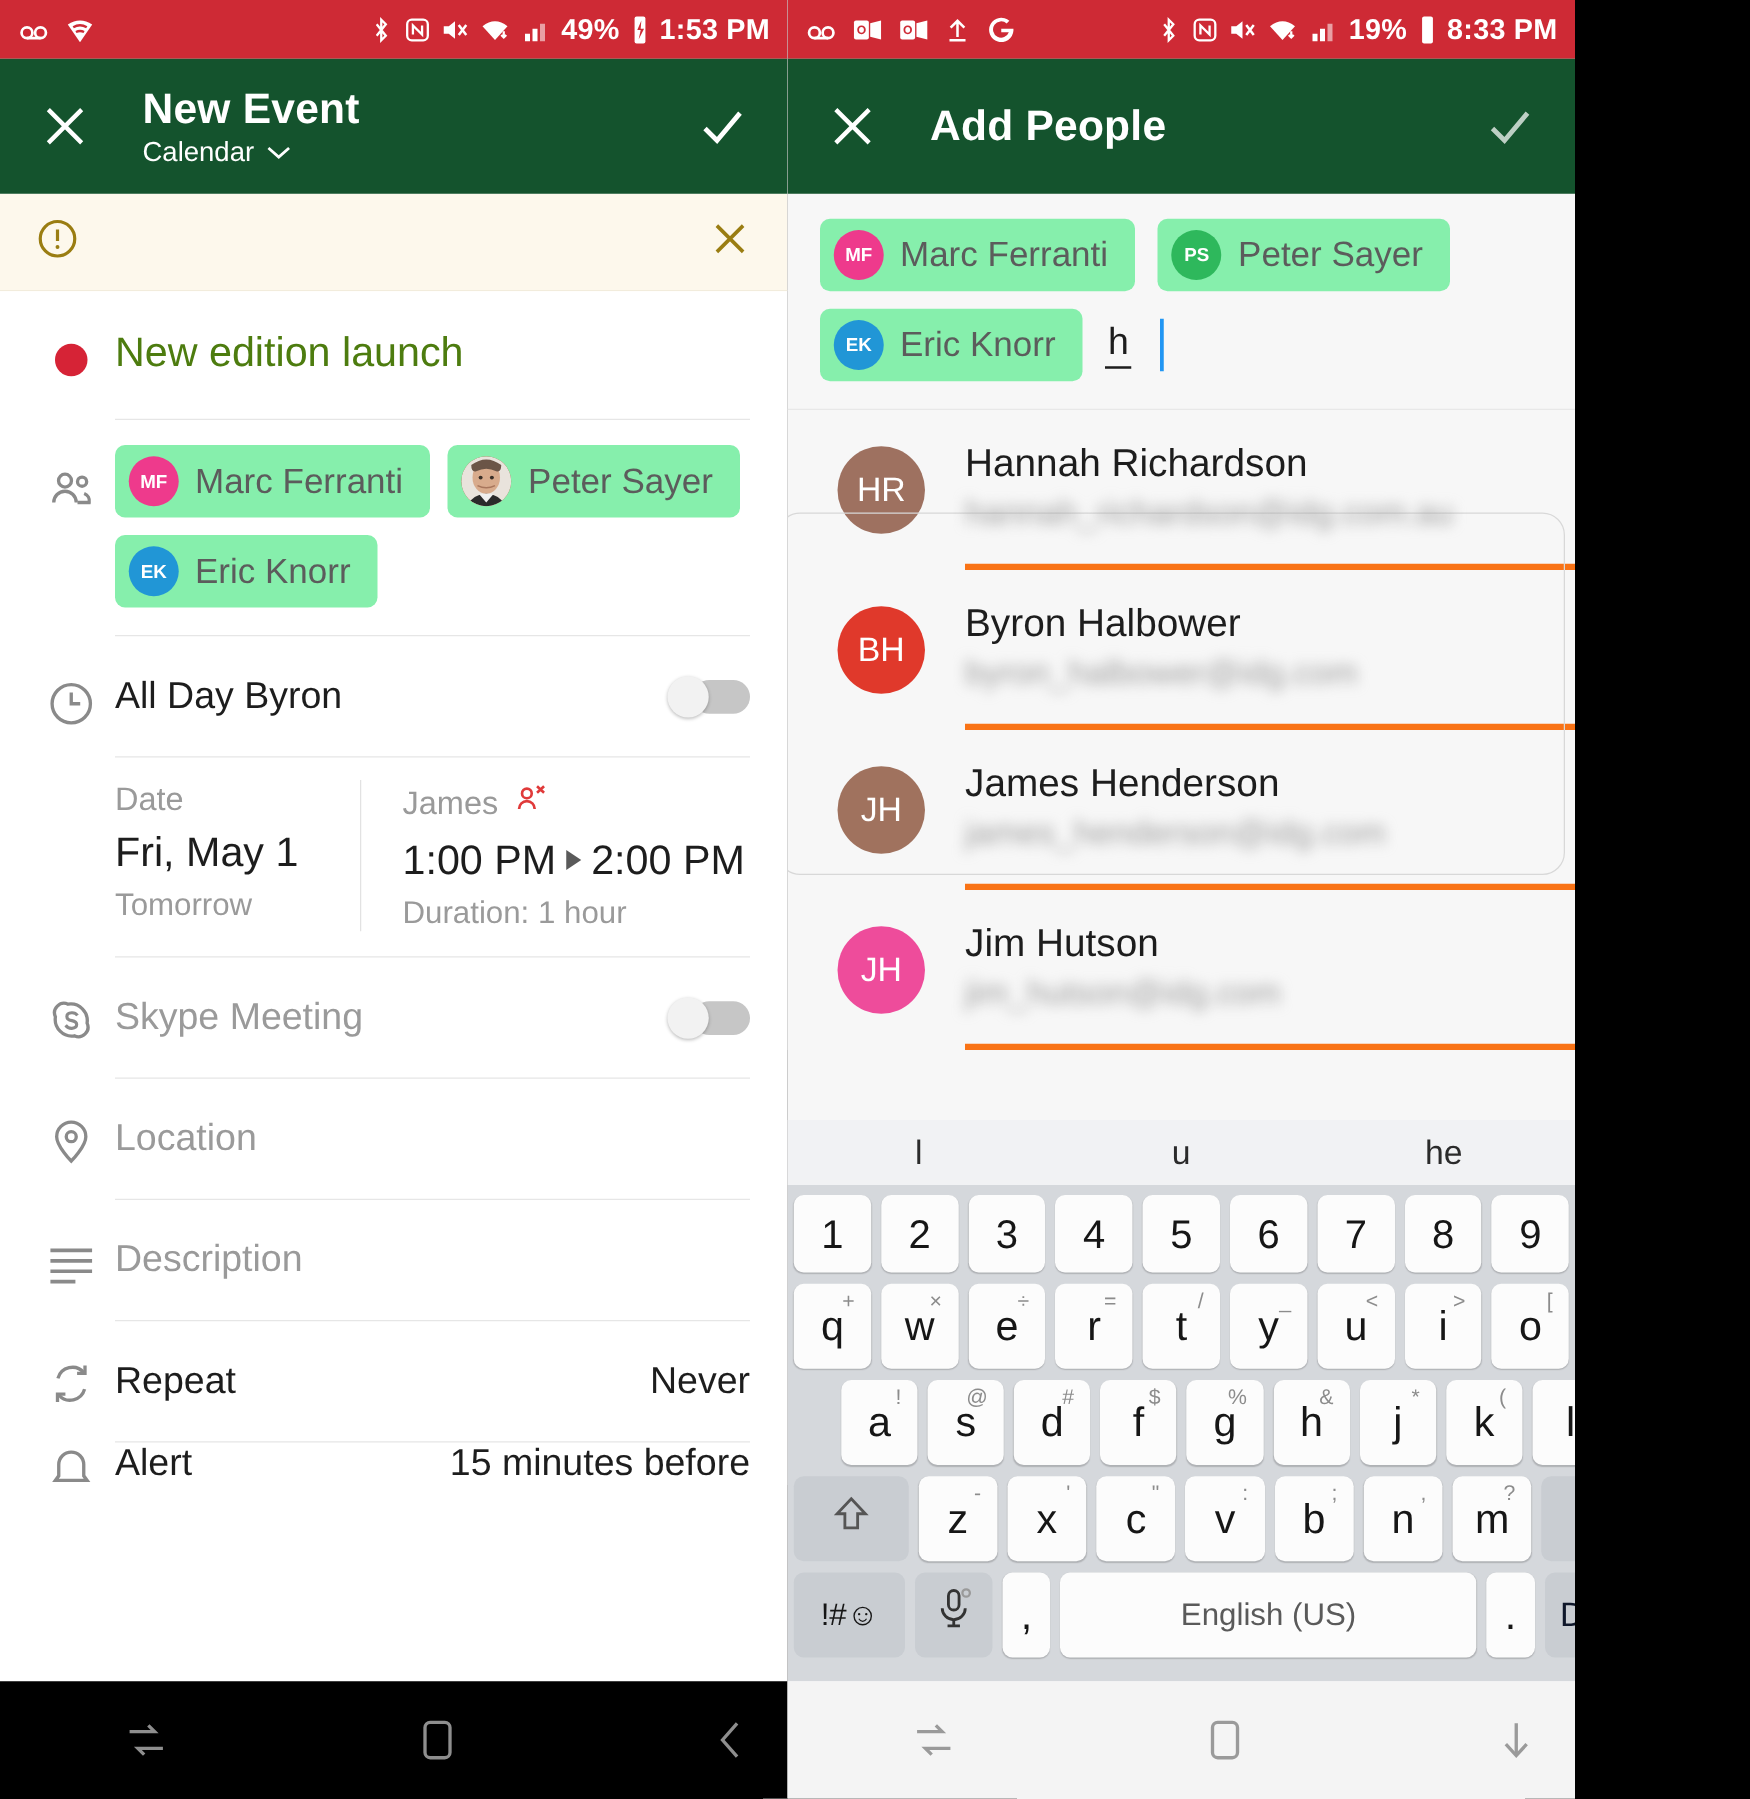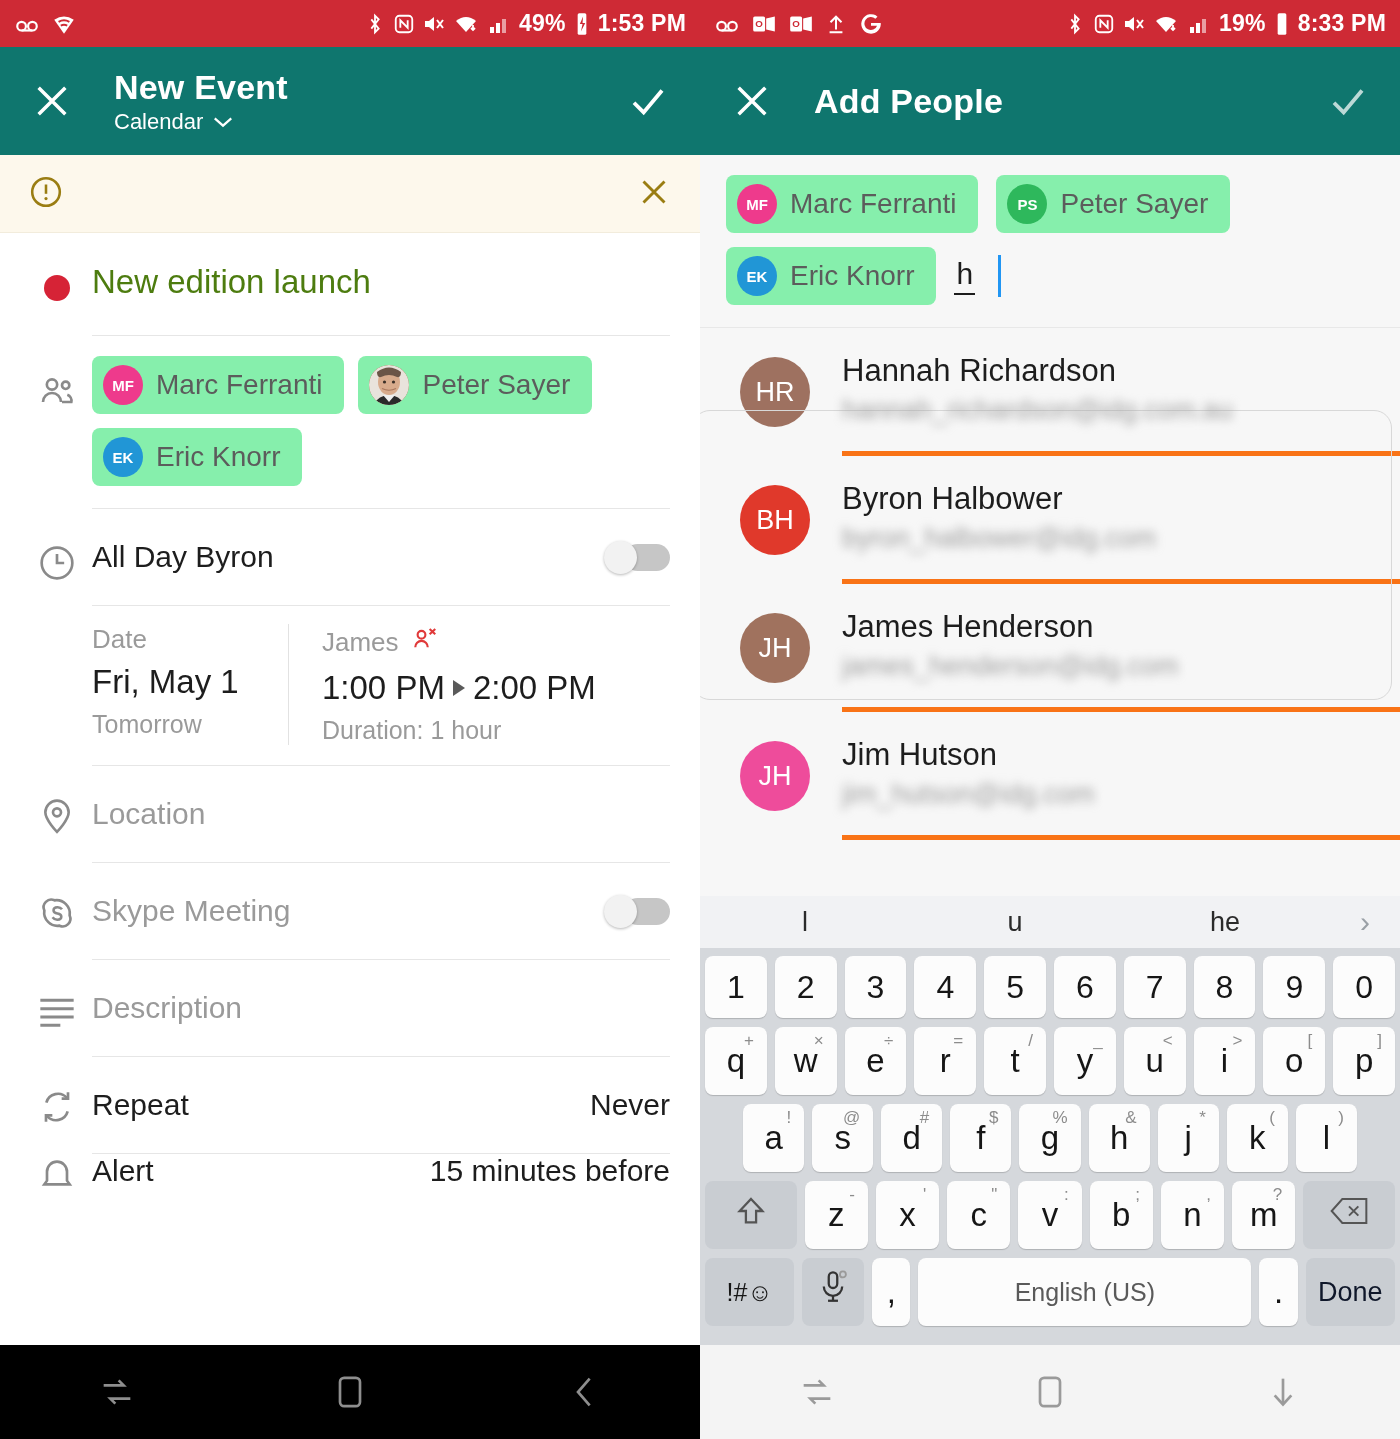--- a/index.html
+++ b/index.html
@@ -2,36 +2,36 @@
 <html><head>
 <meta charset="utf-8">
 <style>
   * { box-sizing: border-box; margin: 0; padding: 0; }
   html, body {
     width: 1400px; height: 1439px;
     font-family: "Liberation Sans", sans-serif;
     background: #000;
     overflow: hidden;
   }
-  .screen { position: relative; width: 1400px; height: 1439px; display: flex; }
+  .screen { position: relative; width: 1260px; height: 1439px; display: flex; }
   .panel { position: relative; width: 700px; height: 1439px; overflow: hidden; background: #fff; }
 
   
   .statusbar {
     height: 47px; background: #CE2A35; color: #fff;
     display: flex; align-items: center; padding: 0 14px;
     font-size: 22px; font-weight: bold;
   }
   .sb-left { display: flex; align-items: center; gap: 11px; }
   .sb-right { margin-left: auto; display: flex; align-items: center; gap: 7px; }
   .sb-ico { display: inline-flex; align-items: center; }
   .sb-txt { font-size: 23px; font-weight: bold; letter-spacing: .2px; }
 
   
-  .appbar { background: #0f766e; color: #fff; position: relative; }
+  .appbar { background: #14532d; color: #fff; position: relative; }
   .appbar.tall { height: 108px; }
   .appbar.short { height: 108px; }
   .ab-row { display: flex; align-items: center; height: 100%; padding: 0 26px; }
   .ab-close { width: 52px; height: 52px; flex: 0 0 52px; display:flex; align-items:center; justify-content:center; cursor:pointer; }
   .ab-titles { margin-left: 36px; display: flex; flex-direction: column; justify-content: center; }
   .ab-title { font-size: 34px; font-weight: bold; line-height: 1.18; letter-spacing: .2px; }
   .ab-sub { font-size: 22px; display: flex; align-items: center; gap: 9px; margin-top: 2px; cursor: pointer; }
   .ab-check { margin-left: auto; width: 52px; height: 52px; display:flex; align-items:center; justify-content:center; cursor:pointer; }
   .ab-check.faded { opacity: .72; }
 
@@ -336,46 +336,46 @@
               <div class="dt-sub">Duration: 1 hour</div>
             </div>
           </div>
           <div class="divider"></div>
         </div>
       </div>
 
       <div class="row">
         <div class="row-icon" style="padding-top:30px;">
           <svg width="40" height="40" viewBox="0 0 24 24" fill="none" stroke="#8a8a8a" stroke-width="1.6">
-              <path d="M12 21.5 S19 14.4 19 9.8 A7 7 0 0 0 5 9.8 C5 14.4 12 21.5 12 21.5 Z"></path>
-              <circle cx="12" cy="9.8" r="2.4"></circle>
-            </svg>
-        </div>
-        <div class="row-body">
-          <div class="row-inner">
-            <span class="placeholder">Location</span>
-          </div>
-          <div class="divider"></div>
-        </div>
-      </div>
-
-      <div class="row">
-        <div class="row-icon" style="padding-top:30px;">
-          <svg width="40" height="40" viewBox="0 0 24 24" fill="none" stroke="#8a8a8a" stroke-width="1.6">
             <path d="M19.6 13.5 A8 8 0 0 0 10.5 4.4 A4.6 4.6 0 0 0 4.4 10.5 A8 8 0 0 0 13.5 19.6 A4.6 4.6 0 0 0 19.6 13.5 Z"></path>
             <path d="M9.3 14.5 q1.2 1.6 3 1.5 2.3 -.1 2.3 -1.8 0 -1.5 -2.3 -1.9 -2.4 -.4 -2.4 -2 0 -1.7 2.3 -1.8 1.8 -.1 2.8 1.3" stroke-width="1.5"></path>
           </svg>
         </div>
         <div class="row-body">
           <div class="row-inner">
             <span class="placeholder">Skype Meeting</span>
             <span class="toggle">
               <span class="track"></span>
                 <span class="knob"></span>
             </span>
+          </div>
+          <div class="divider"></div>
+        </div>
+      </div>
+
+      <div class="row">
+        <div class="row-icon" style="padding-top:30px;">
+          <svg width="40" height="40" viewBox="0 0 24 24" fill="none" stroke="#8a8a8a" stroke-width="1.6">
+              <path d="M12 21.5 S19 14.4 19 9.8 A7 7 0 0 0 5 9.8 C5 14.4 12 21.5 12 21.5 Z"></path>
+              <circle cx="12" cy="9.8" r="2.4"></circle>
+            </svg>
+        </div>
+        <div class="row-body">
+          <div class="row-inner">
+            <span class="placeholder">Location</span>
           </div>
           <div class="divider"></div>
         </div>
       </div>
 
       <div class="row">
         <div class="row-icon" style="padding-top:34px;">
           <svg width="40" height="36" viewBox="0 0 24 20" stroke="#8a8a8a" stroke-width="1.8">
               <path d="M2 3 H22 M2 8 H22 M2 13 H22 M2 18 H14"></path>
             </svg>

